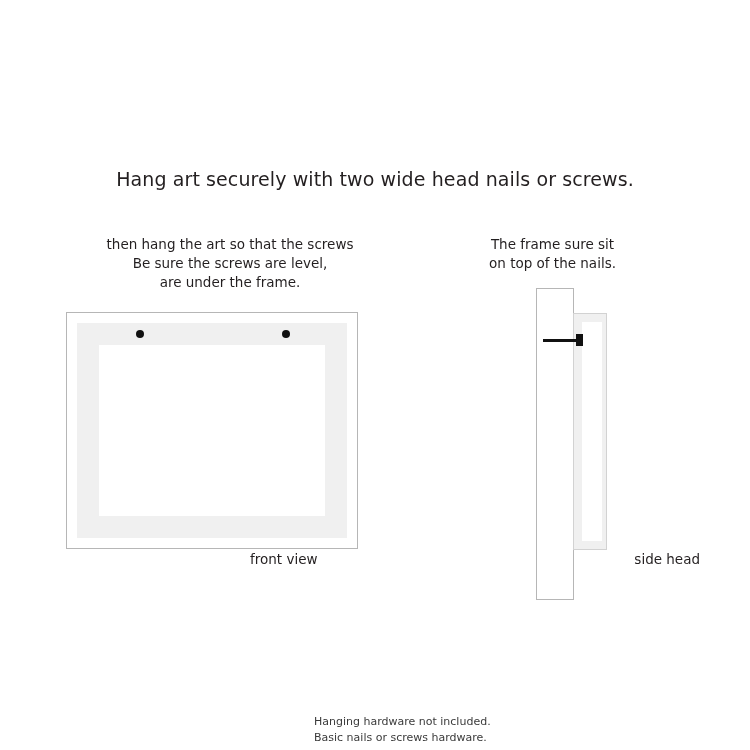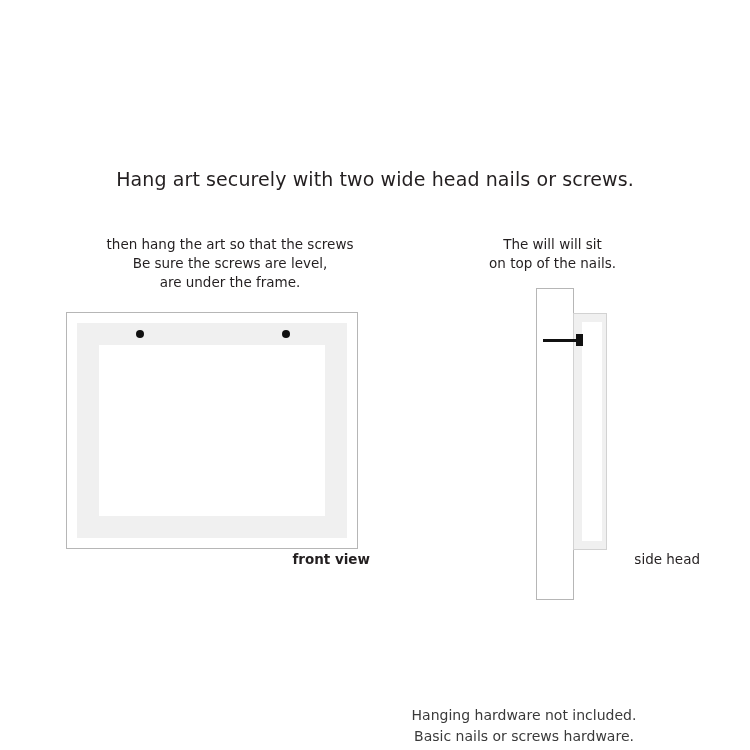--- a/index.html
+++ b/index.html
@@ -91,24 +91,23 @@
     background: #111111;
   }
   .screw-dot.a { left: 136px; top: 330px; }
   .screw-dot.b { left: 282px; top: 330px; }
 
   .front-label {
     position: absolute;
     left: 250px;
     top: 551px;
     width: 120px;
-    text-align: right;
+    text-align: left;
     font-size: 13.5px;
     color: #231f20;
-    font-weight: bold;
   }
 
   
   .side-wall {
     position: absolute;
     left: 536px;
     top: 288px;
     width: 38px;
     height: 312px;
     background: #ffffff;
@@ -158,22 +157,22 @@
     font-size: 13.5px;
     color: #231f20;
   }
 
   
   .footer-note {
     position: absolute;
     right: 16px;
     bottom: 4px;
     width: 420px;
-    text-align: center;
-    font-size: 14px;
+    text-align: left;
+    font-size: 11px;
     line-height: 1.45;
     color: #3a3a3a;
   }
   .footer-note .line {
     display: block;
   }
 </style>
 </head>
 <body>
 
@@ -181,21 +180,21 @@
 
   <div class="headline">Hang art securely with two wide head nails or screws.</div>
 
   <div class="caption left">
     <span class="line">then hang the art so that the screws</span>
     <span class="line">Be sure the screws are level,</span>
     <span class="line">are under the frame.</span>
   </div>
 
   <div class="caption right">
-    <span class="line">The will will sit</span>
+    <span class="line">The frame sure sit</span>
     <span class="line">on top of the nails.</span>
   </div>
 
   <div class="front-frame">
     <div class="front-mat">
       <div class="front-inner"></div>
     </div>
   </div>
   <div class="screw-dot a"></div>
   <div class="screw-dot b"></div>

